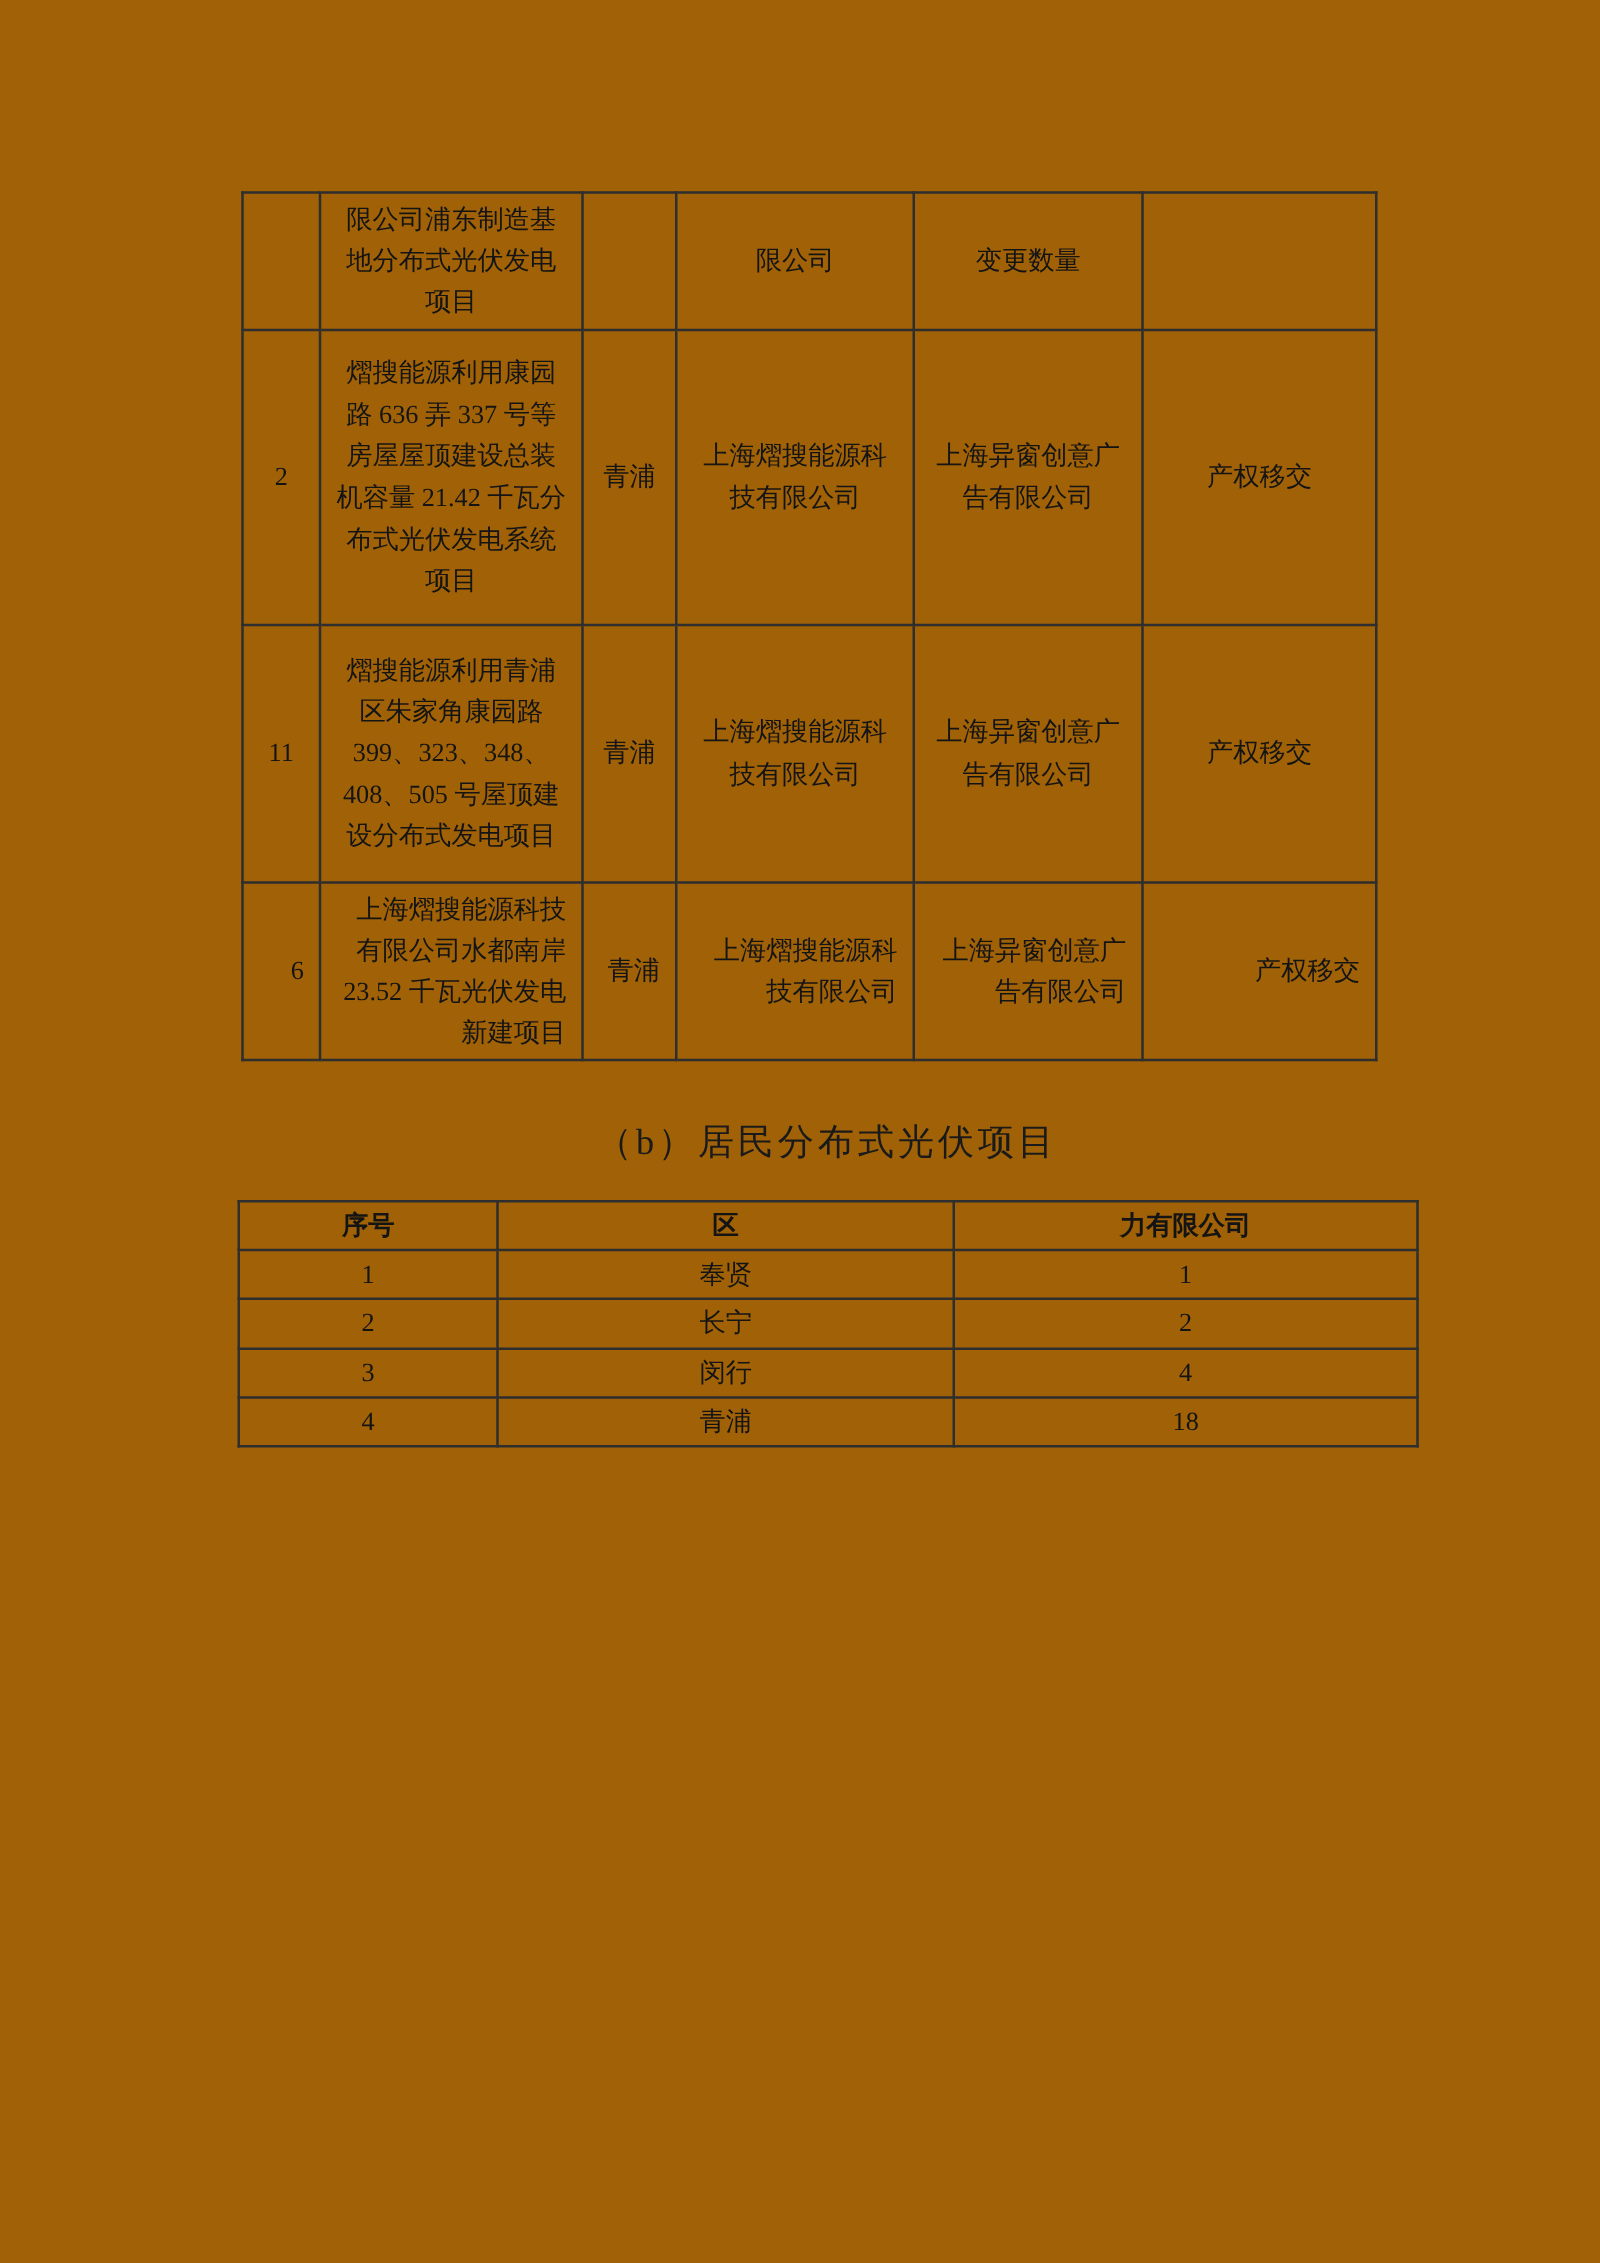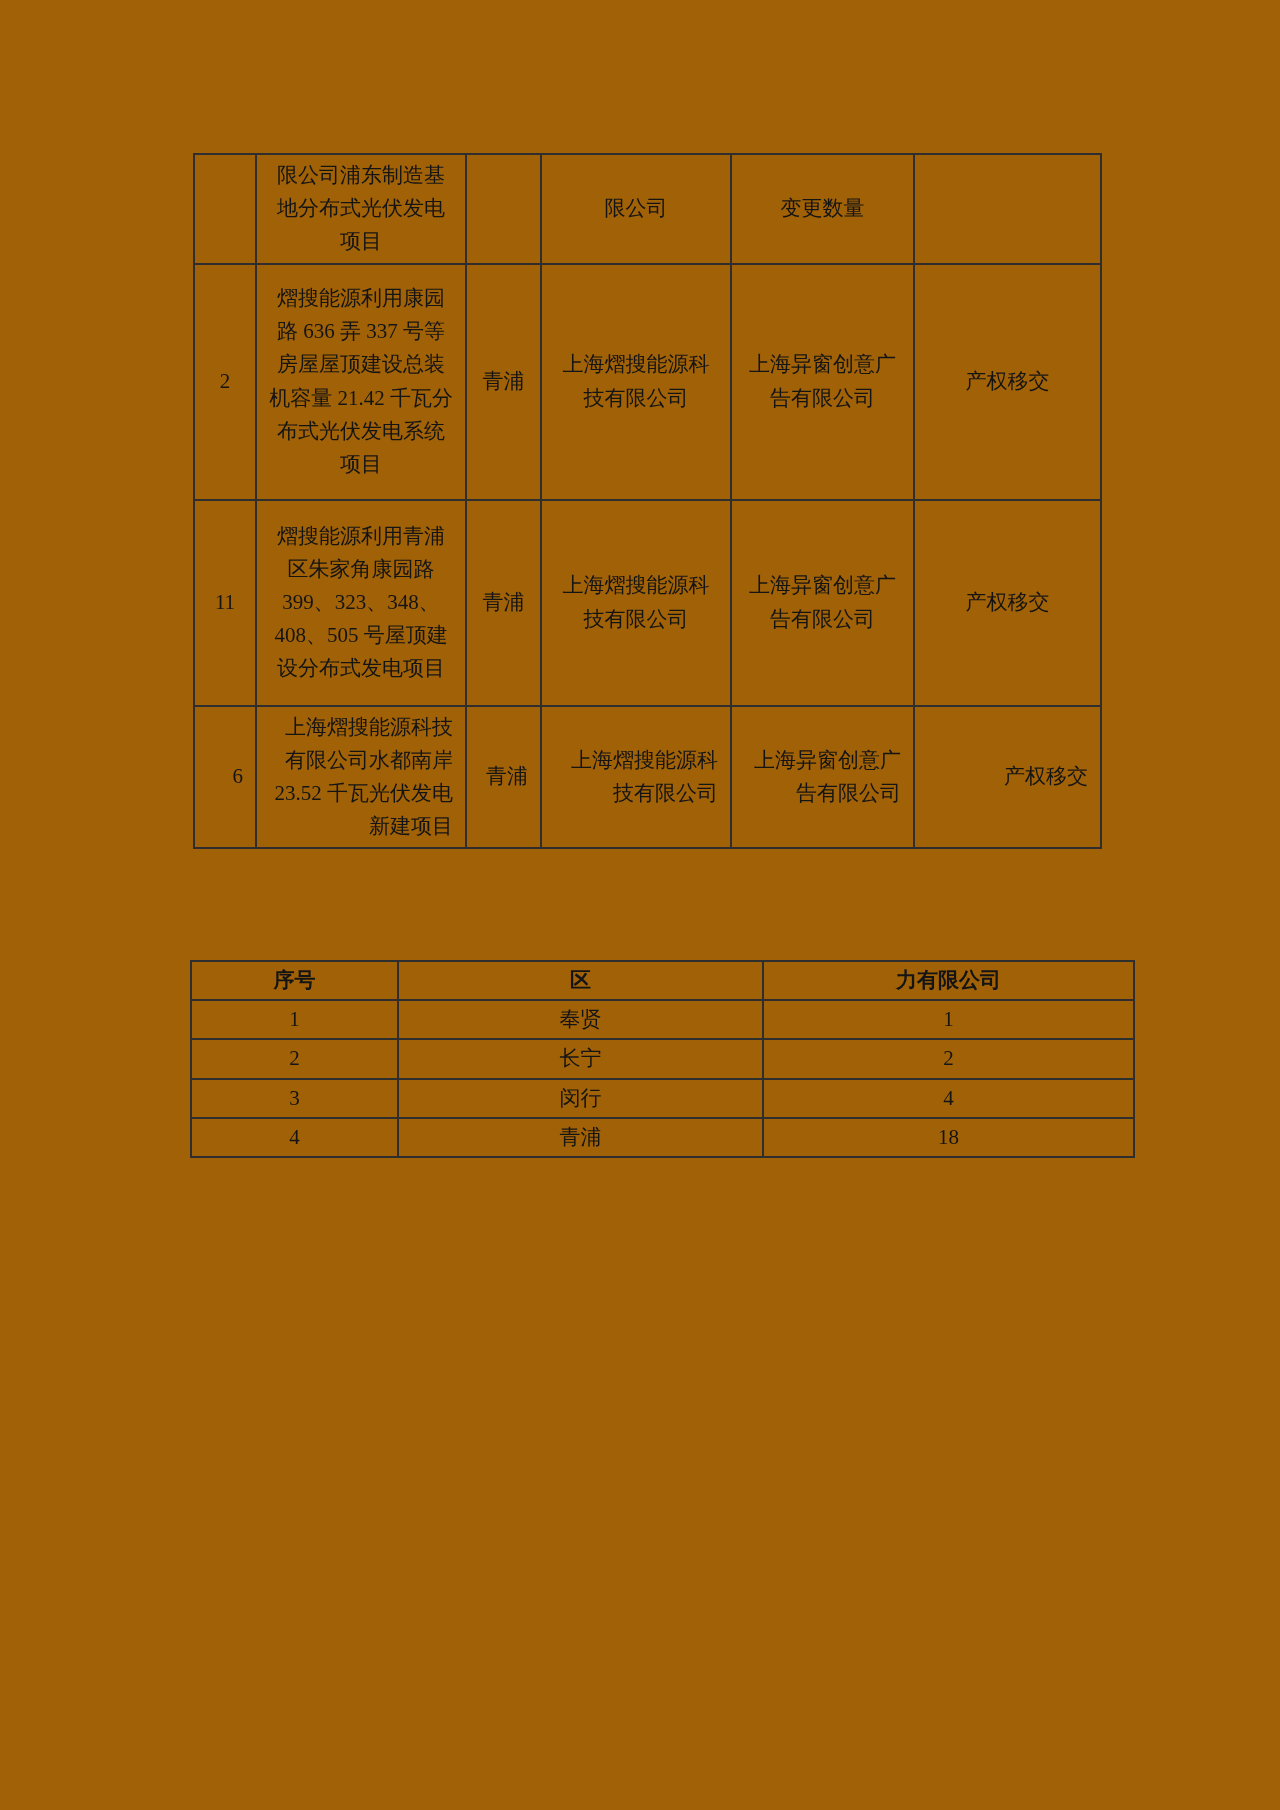--- a/index.html
+++ b/index.html
@@ -99,20 +99,21 @@
         <td>6</td>
         <td>上海熠搜能源科技有限公司水都南岸23.52 千瓦光伏发电新建项目</td>
         <td>青浦</td>
         <td>上海熠搜能源科技有限公司</td>
         <td>上海异窗创意广告有限公司</td>
         <td>产权移交</td>
       </tr>
     </tbody>
   </table>
 
+  <div class="section-title">（b）居民分布式光伏项目</div>
 
   <table class="t t2">
     <colgroup>
       <col class="c-seq">
         <col class="c-district">
         <col class="c-count">
     </colgroup>
     <thead>
       <tr>
         <th>序号</th>

